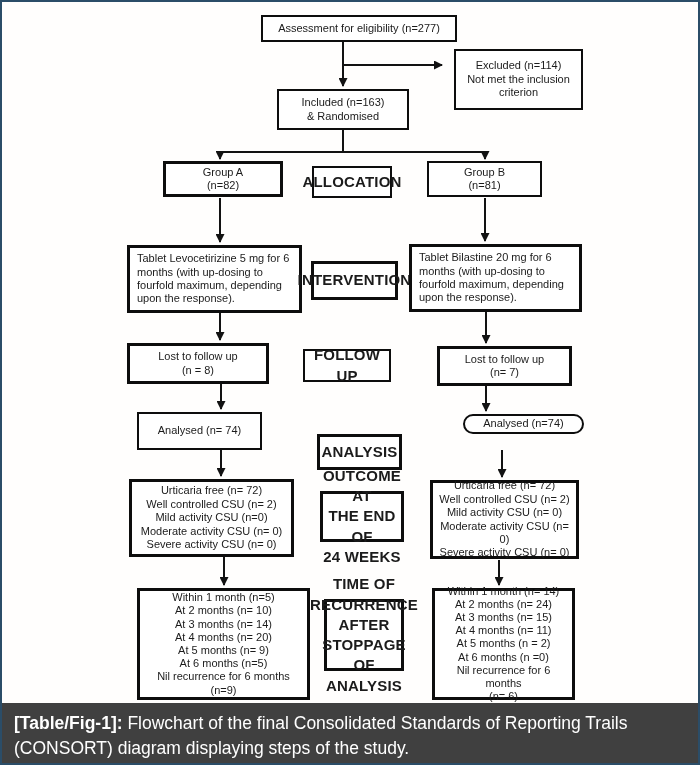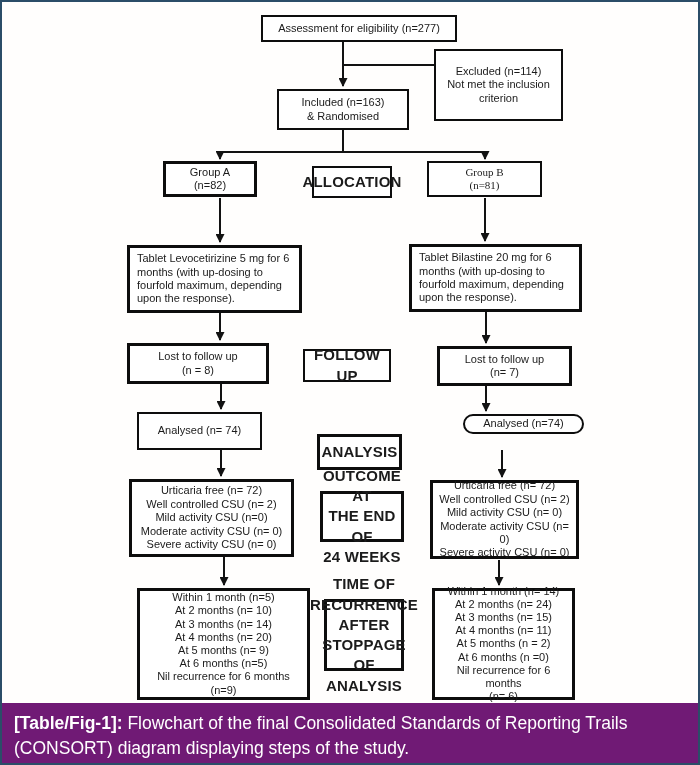--- a/index.html
+++ b/index.html
@@ -14,43 +14,43 @@
     position:absolute; border:2px solid #0d0d0d; background:#fff;
     display:flex; align-items:center; justify-content:center;
     text-align:center; white-space:pre-line;
     font-size:11px; line-height:1.22; color:#1b1b1b; padding:2px 3px;
   }
   .box.left-text { text-align:left; justify-content:flex-start; align-items:center; padding:4px 7px; }
   .label-box { font-weight:700; font-size:15px; letter-spacing:.2px; line-height:1.35; }
   .thick { border-width:3px; }
   
   .b-assessment   { left:259px; top:13px;  width:196px; height:27px; }
-  .b-excluded     { left:432px; top:47px;  width:129px; height:72px; }
+  .b-excluded     { left:452px; top:47px;  width:129px; height:61px; }
   .b-included     { left:275px; top:87px;  width:132px; height:41px; }
-  .b-group-a      { left:161px; top:159px; width:94px; height:36px; }
+  .b-group-a      { left:161px; top:159px; width:120px; height:36px; }
   .b-allocation   { left:310px; top:164px; width:80px;  height:32px; }
-  .b-group-b      { left:425px; top:159px; width:115px; height:36px;font-family:Liberation Serif, serif; }
+  .b-group-b      { left:425px; top:159px; width:115px; height:36px; }
   .b-interv-a     { left:125px; top:243px; width:175px; height:68px; }
   .b-interv-label { left:309px; top:259px; width:87px;  height:39px; }
   .b-interv-b     { left:407px; top:242px; width:173px; height:68px; }
   .b-follow-a     { left:125px; top:341px; width:142px; height:41px; }
   .b-follow-label { left:301px; top:347px; width:88px;  height:33px; }
   .b-follow-b     { left:435px; top:344px; width:135px; height:40px; }
   .b-analysed-a   { left:135px; top:410px; width:125px; height:38px; }
   .b-analysis-label{ left:315px; top:432px; width:85px; height:36px; }
   .b-analysed-b   { left:461px; top:412px; width:121px; height:20px;border-radius:14px; }
   .b-outcome-a    { left:127px; top:477px; width:165px; height:78px; }
   .b-outcome-label{ left:318px; top:489px; width:84px;  height:51px; }
   .b-outcome-b    { left:428px; top:478px; width:149px; height:79px; }
   .b-recur-a      { left:135px; top:586px; width:173px; height:112px; line-height:1.2; }
   .b-recur-label  { left:322px; top:597px; width:80px;  height:72px; }
   .b-recur-b      { left:430px; top:586px; width:143px; height:112px; line-height:1.2; }
   .caption {
     position:absolute; left:0; right:0; bottom:0; top:701px;
-    background:#701a75; color:#ffffff;
+    background:#404040; color:#ffffff;
     padding:8px 12px 6px 12px; font-size:17.5px; line-height:1.4;
   }
   .caption .cap-label { font-weight:700; }
 </style>
 </head>
 <body>
 
 <div class="frame">
 
   <svg class="connectors" viewBox="0 0 700 765" xmlns="http://www.w3.org/2000/svg">
@@ -87,20 +87,21 @@
   <div class="box b-group-a thick">Group A
 (n=82)</div>
   <div class="box b-allocation label-box">ALLOCATION</div>
   <div class="box b-group-b">Group B
 (n=81)</div>
 
   <div class="box b-interv-a left-text thick">Tablet Levocetirizine 5 mg for 6
 months (with up-dosing to
 fourfold maximum, depending
 upon the response).</div>
+  <div class="box b-interv-label label-box thick">INTERVENTION</div>
   <div class="box b-interv-b left-text thick">Tablet Bilastine 20 mg for 6
 months (with up-dosing to
 fourfold maximum, depending
 upon the response).</div>
 
   <div class="box b-follow-a thick">Lost to follow up
 (n = 8)</div>
   <div class="box b-follow-label label-box">FOLLOW UP</div>
   <div class="box b-follow-b thick">Lost to follow up
 (n= 7)</div>

